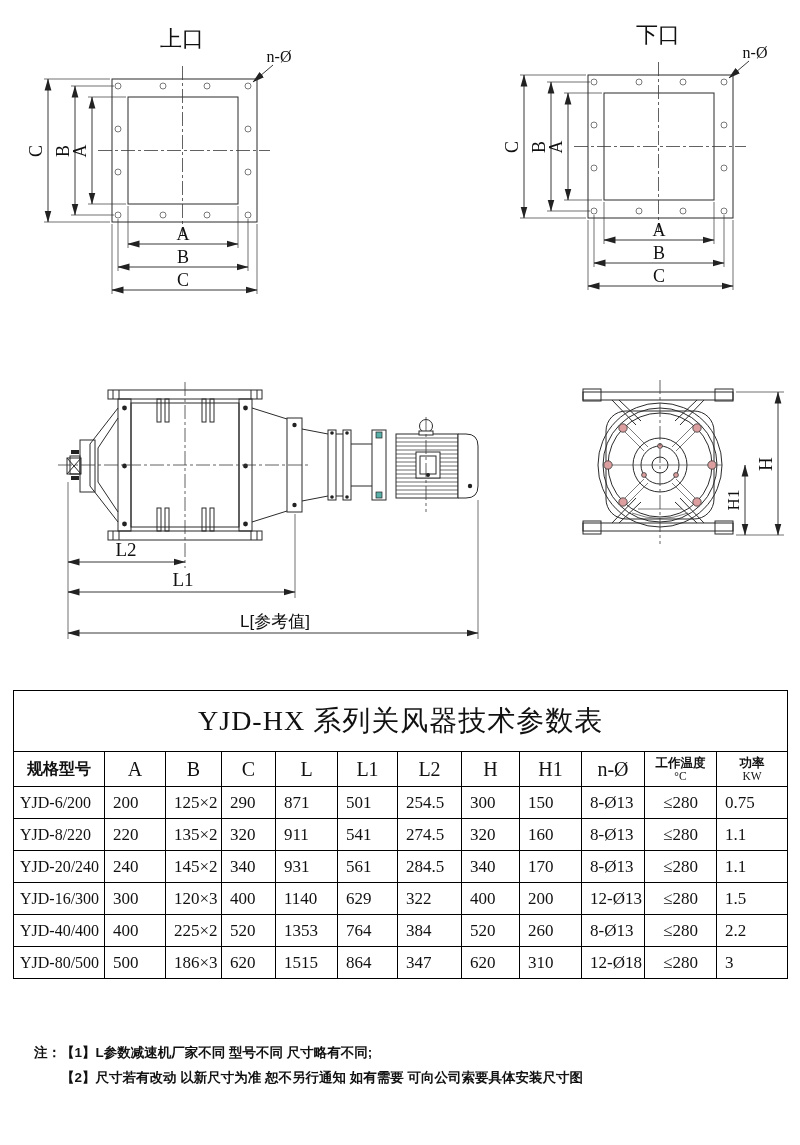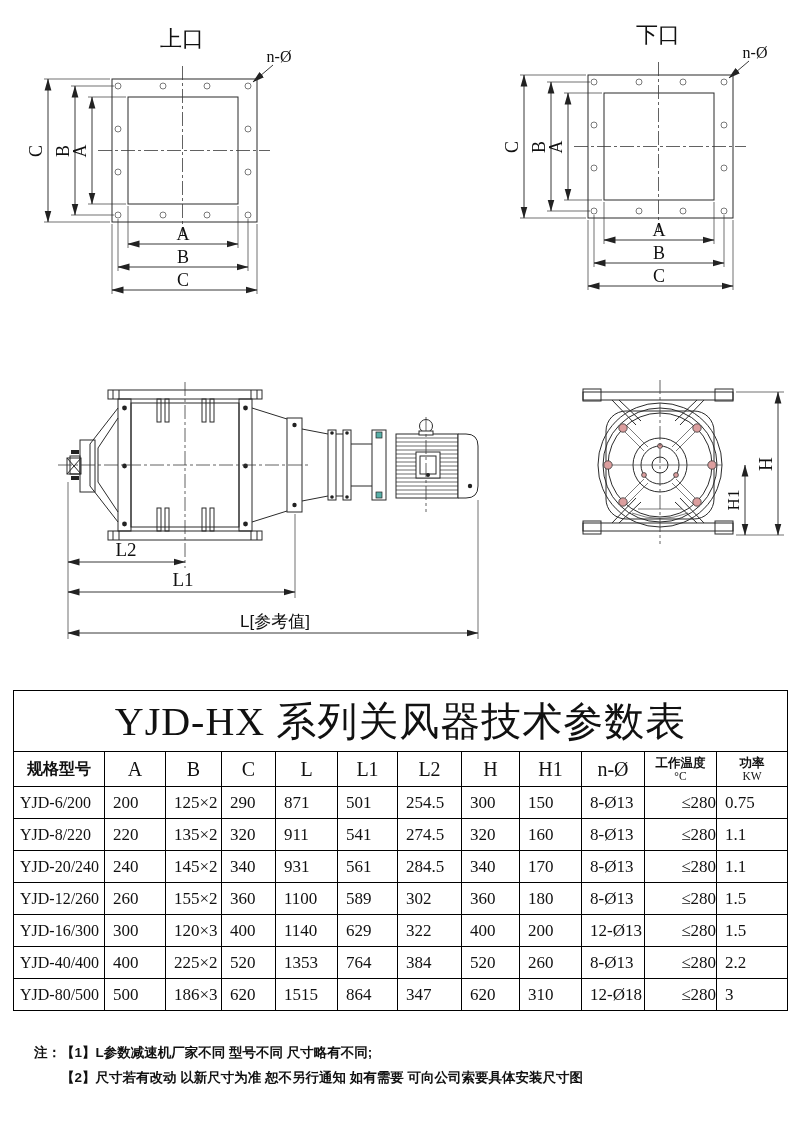--- a/index.html
+++ b/index.html
@@ -17,27 +17,27 @@
   .cad{font-family:"Liberation Serif",serif;fill:#111;}
   .cjk{font-family:"Liberation Sans",sans-serif;fill:#111;}
   .fins{stroke:#2b2b2b;stroke-width:.7;}
   .wfill{fill:#fff;}
 
   
   table.spec{position:absolute;left:13px;top:690px;width:774px;border-collapse:collapse;
              table-layout:fixed;font-family:"Liberation Serif",serif;}
   table.spec td,table.spec th{border:1px solid #000;height:31px;font-weight:normal;
              font-size:17px;text-align:left;padding:0 0 0 8px;white-space:nowrap;overflow:hidden;}
-  table.spec .title-cell{height:60px;text-align:center;padding:0;font-size:40px;letter-spacing:1px;}
+  table.spec .title-cell{height:60px;text-align:center;padding:0;font-size:28px;letter-spacing:1px;}
   table.spec thead th{text-align:center;padding:0;height:34px;font-size:20px;}
   table.spec th.h-cjk{font-size:16px;font-weight:bold;font-family:"Liberation Sans",sans-serif;}
   table.spec th.h-two{font-size:12px;}
   table.spec th.h-two .hlabel{font-size:12.5px;line-height:13px;font-weight:bold;font-family:"Liberation Sans",sans-serif;}
   table.spec th.h-two .hsub{font-size:11.5px;line-height:12px;}
-  table.spec td.c-temp{text-align:right;padding:0;}
+  table.spec td.c-temp{text-align:center;padding:0;}
   table.spec td.c-model{font-size:16px;padding-left:6px;}
 
   
   .notes{position:absolute;left:34px;top:1040px;font-weight:bold;font-size:13.5px;
          line-height:25px;color:#111;display:flex;}
   .notes .prefix{flex:none;}
   .notes .note-line{white-space:nowrap;}
 </style>
 </head>
 <body>
@@ -382,34 +382,20 @@
           <td>931</td>
           <td>561</td>
           <td>284.5</td>
           <td>340</td>
           <td>170</td>
           <td>8-Ø13</td>
           <td class="c-temp">≤280</td>
           <td>1.1</td>
         </tr>
         <tr>
-          <td class="c-model">YJD-12/260</td>
-          <td>260</td>
-          <td>155×2</td>
-          <td>360</td>
-          <td>1100</td>
-          <td>589</td>
-          <td>302</td>
-          <td>360</td>
-          <td>180</td>
-          <td>8-Ø13</td>
-          <td class="c-temp">≤280</td>
-          <td>1.5</td>
-        </tr>
-        <tr>
           <td class="c-model">YJD-16/300</td>
           <td>300</td>
           <td>120×3</td>
           <td>400</td>
           <td>1140</td>
           <td>629</td>
           <td>322</td>
           <td>400</td>
           <td>200</td>
           <td>12-Ø13</td>

